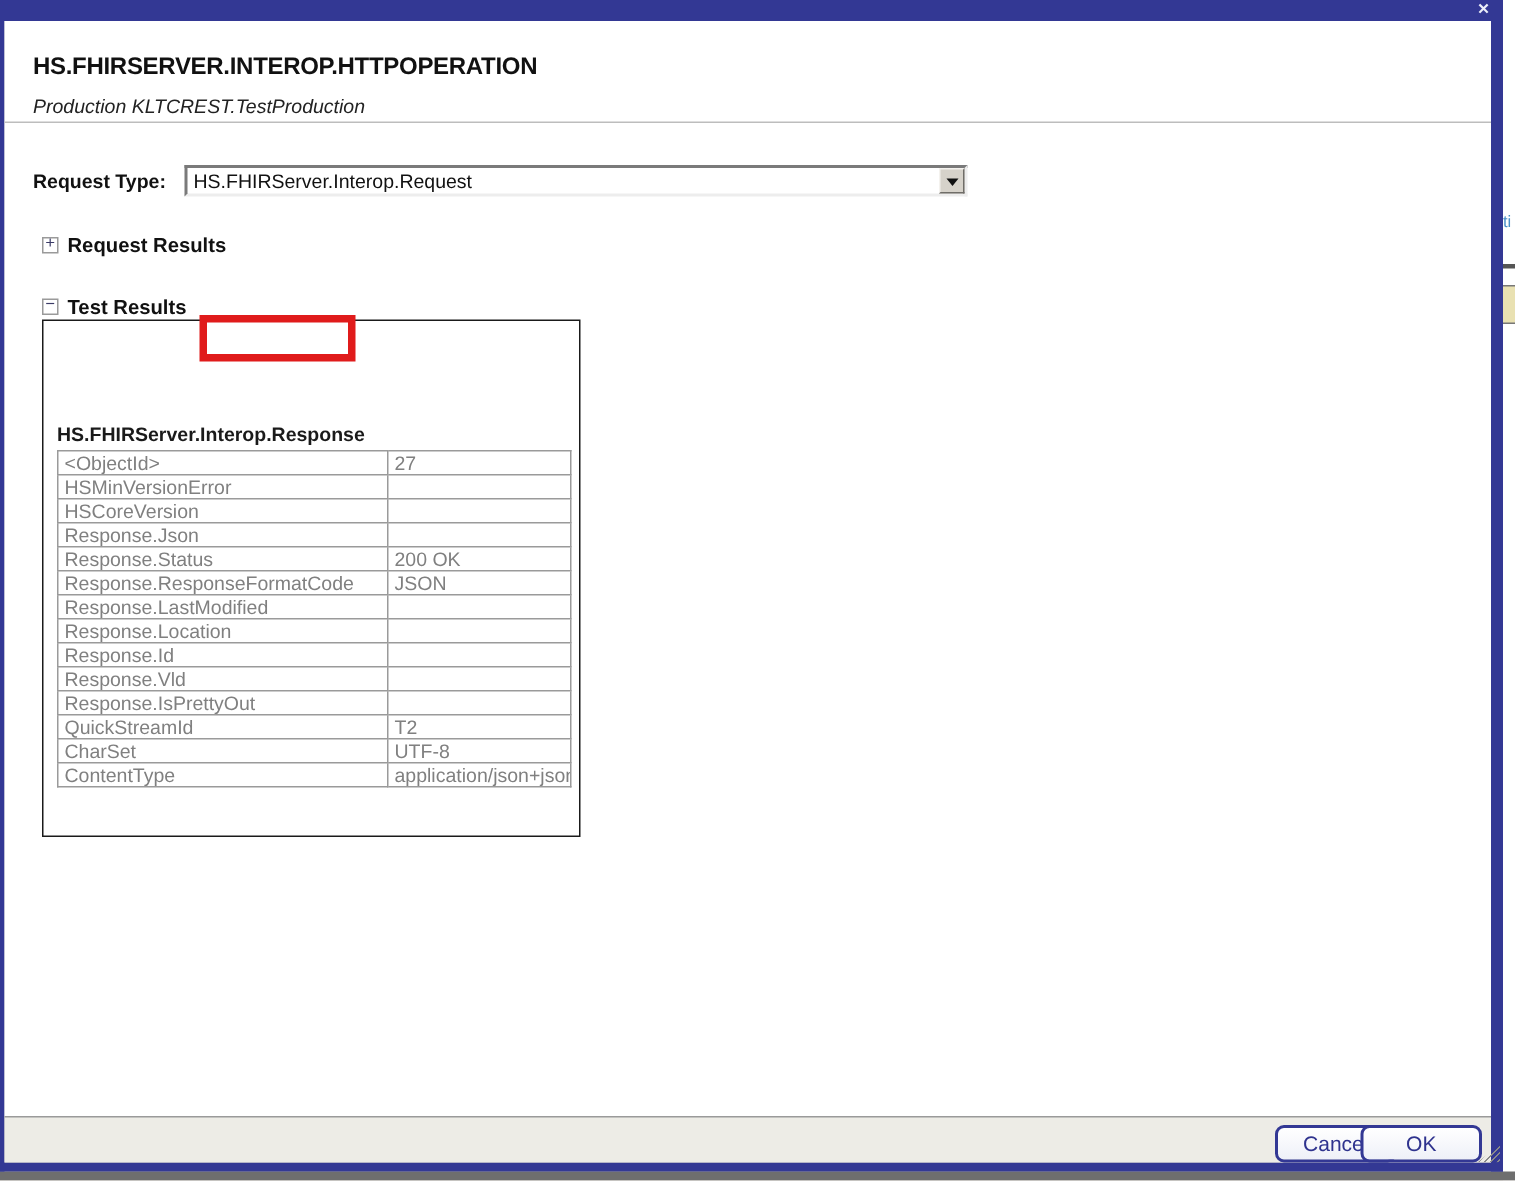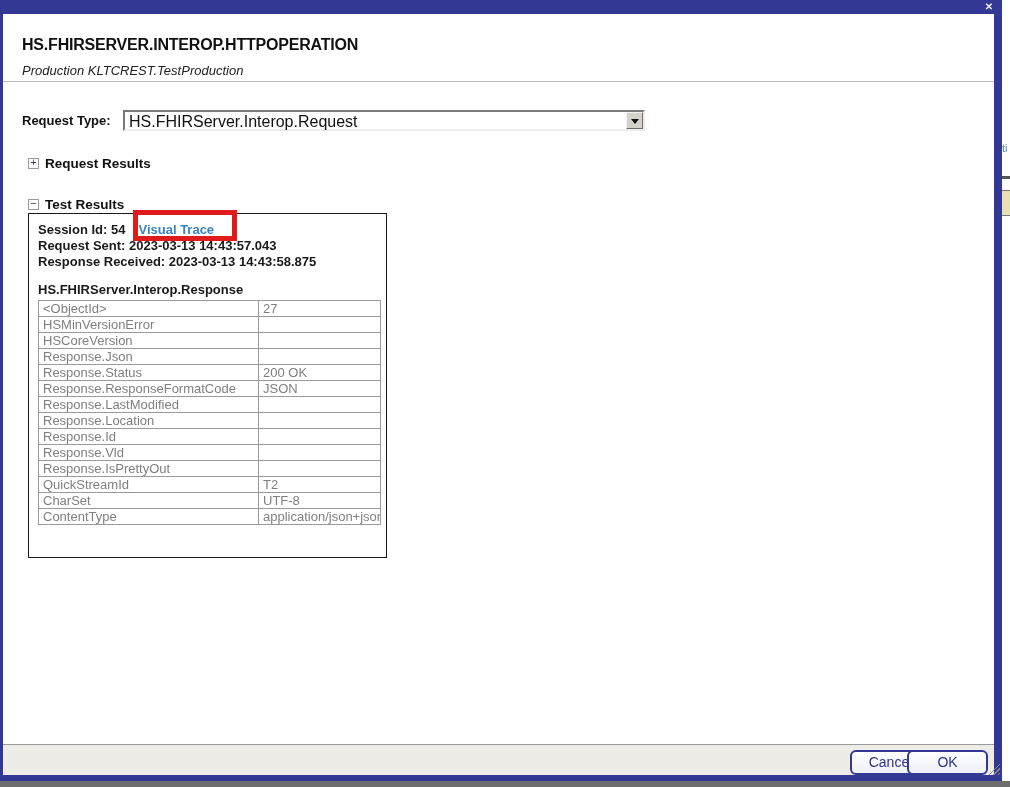--- a/index.html
+++ b/index.html
@@ -27,21 +27,21 @@
 
   
   .page-title { position:absolute; left:19px; top:22px; font-size:16px; font-weight:bold; color:#111; letter-spacing:-0.2px; }
   .page-subtitle { position:absolute; left:19px; top:49px; font-size:13px; font-style:italic; color:#222; }
   .header-divider { position:absolute; left:0; top:67px; width:991px; height:1px; background:#bdbdbd; }
 
   
   .req-label { position:absolute; left:19px; top:99px; font-size:13px; font-weight:bold; color:#111; }
   .combobox { position:absolute; left:120px; top:96px; width:522px; height:21px; background:#fff;
               border:2px solid; border-color:#7a7a7a #ededed #ededed #7a7a7a; cursor:pointer; }
-  .combobox .cb-text { position:absolute; left:4px; top:1px; font-size:16px; color:#111; white-space:nowrap; }
+  .combobox .cb-text { position:absolute; left:4px; top:1px; font-size:13px; color:#111; white-space:nowrap; }
   .cb-button { position:absolute; right:0; top:0; width:17px; height:17px; background:#d6d2ca;
                border:1px solid; border-color:#f4f2ee #6f6d68 #6f6d68 #f4f2ee; }
   .cb-arrow { position:absolute; left:4px; top:6px; width:0; height:0;
               border-left:4px solid transparent; border-right:4px solid transparent; border-top:5px solid #111; }
 
   
   .section { position:absolute; left:25px; display:flex; align-items:center; gap:6px; cursor:pointer; }
   .sec-request  { top:142px; }
   .sec-results  { top:183px; }
   .toggle-box { width:11px; height:11px; border:1px solid #9a9a9a; background:#fff; color:#3a3a66;
@@ -112,25 +112,20 @@
     <div class="section sec-request">
       <span class="toggle-box">+</span>
       <span class="sec-label">Request Results</span>
     </div>
     <div class="section sec-results">
       <span class="toggle-box">−</span>
       <span class="sec-label">Test Results</span>
     </div>
 
     <div class="results-box">
-      <div class="results-lines">
-        <div><span>Session Id:</span> <span>54</span><a class="visual-trace">Visual Trace</a></div>
-        <div><span>Request Sent:</span> <span>2023-03-13 14:43:57.043</span></div>
-        <div><span>Response Received:</span> <span>2023-03-13 14:43:58.875</span></div>
-      </div>
       <div class="response-class">HS.FHIRServer.Interop.Response</div>
       <table class="resp">
         <tbody>
             <tr>
               <td class="lbl">&lt;ObjectId&gt;</td>
               <td class="val">27</td>
             </tr>
             <tr>
               <td class="lbl">HSMinVersionError</td>
               <td class="val"></td>

